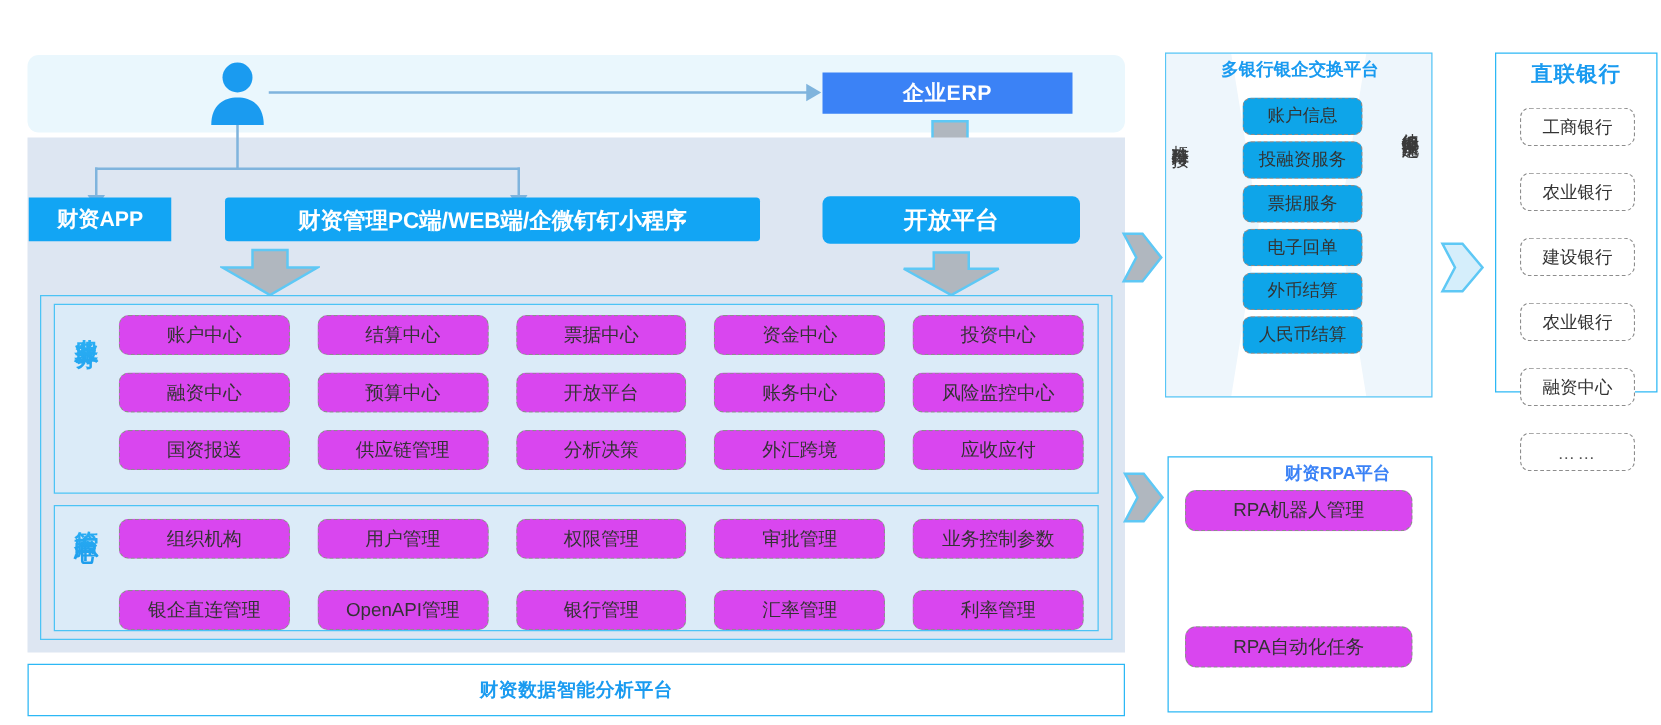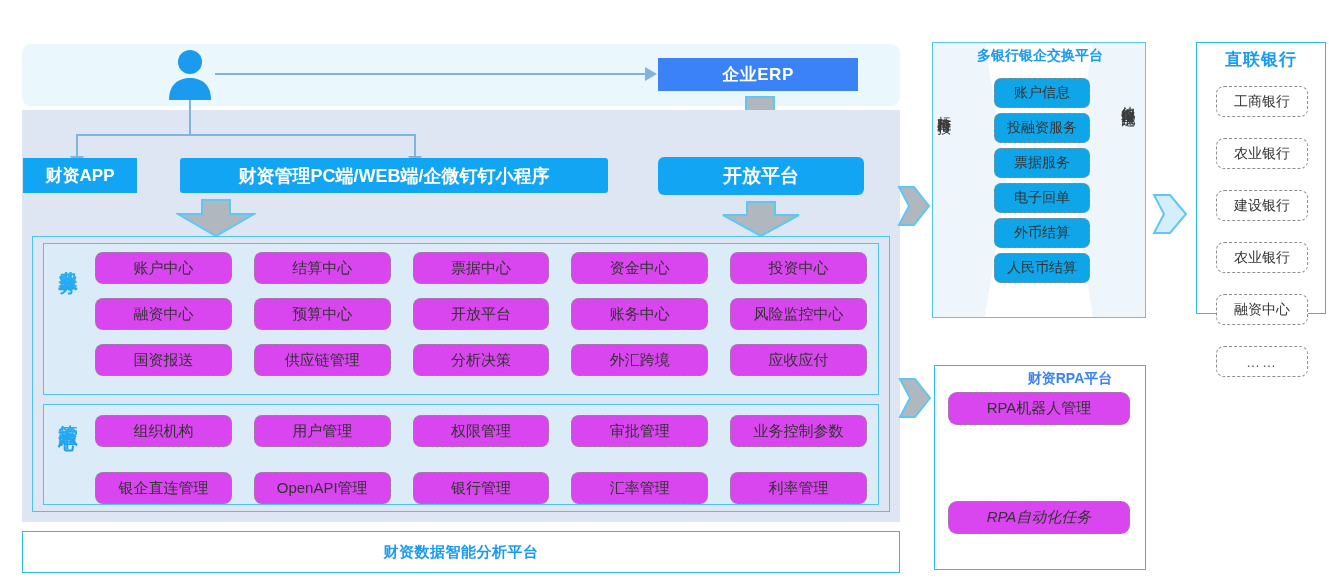--- a/index.html
+++ b/index.html
@@ -156,21 +156,21 @@
     border:1.5px solid #2cb8f5;background:#fff;
   }
   .rpa-title{left:974px;top:370px;width:192px;text-align:center;
     font-size:14px;font-weight:700;color:#3b82f6;}
   .rpa-item{
     border:1.5px dashed #8d8d8d;border-radius:9px;background:#d946ef;
     font-size:15px;color:#333;display:flex;align-items:center;justify-content:center;
     box-sizing:border-box;white-space:nowrap;
   }
   .rpa-item-1{left:948px;top:392px;width:182px;height:33px;}
-  .rpa-item-2{left:948px;top:501px;width:182px;height:33px;font-style:italic;}
+  .rpa-item-2{left:948px;top:501px;width:182px;height:33px;}
 
   
   .r-arrow svg{display:block;}
 </style>
 </head>
 <body>
 
 <div class="stage">
 
   <div class="abs top-banner"></div>

